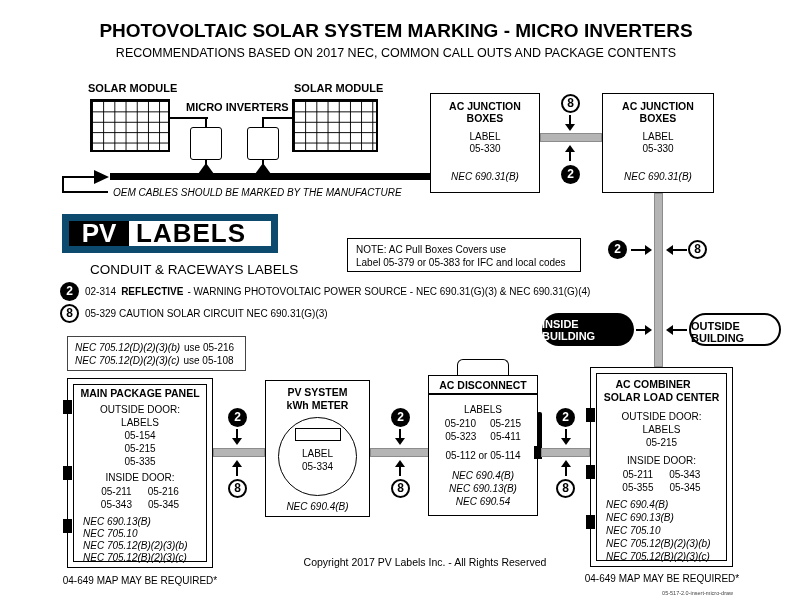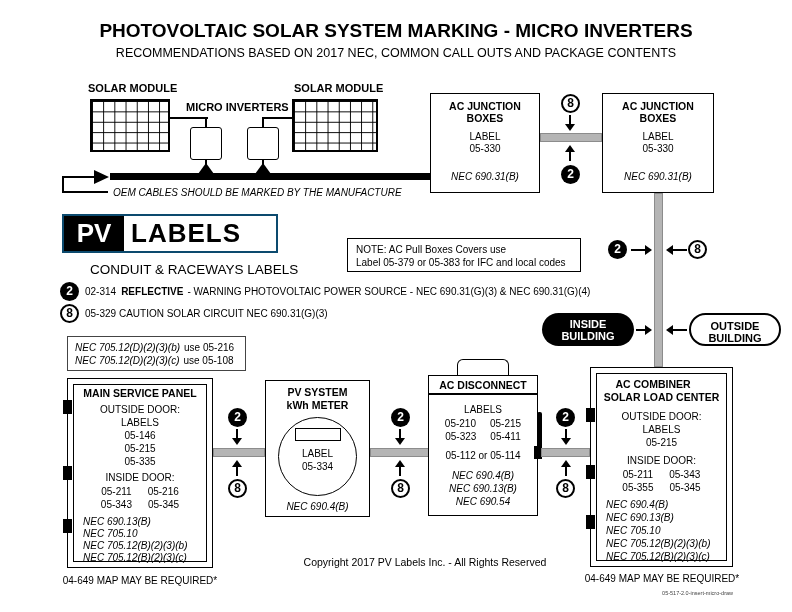--- a/index.html
+++ b/index.html
@@ -30,25 +30,25 @@
   .ar.r::before{content:'';position:absolute;top:50%;margin-top:-1px;left:0;right:6px;height:2px;background:#000;}
   .ar.r::after{content:'';position:absolute;top:50%;margin-top:-5px;right:0;width:0;height:0;
                border-top:5px solid transparent;border-bottom:5px solid transparent;border-left:7px solid #000;}
   .ar.l::before{content:'';position:absolute;top:50%;margin-top:-1px;right:0;left:6px;height:2px;background:#000;}
   .ar.l::after{content:'';position:absolute;top:50%;margin-top:-5px;left:0;width:0;height:0;
                border-top:5px solid transparent;border-bottom:5px solid transparent;border-right:7px solid #000;}
   .tri{position:absolute;width:0;height:0;border-left:8px solid transparent;border-right:8px solid transparent;
        border-bottom:11px solid #000;}
   .busarrow{position:absolute;width:0;height:0;border-top:7px solid transparent;border-bottom:7px solid transparent;
        border-left:15px solid #000;}
-  .pill{position:absolute;border-radius:17px;text-align:center;font-weight:bold;font-size:11px;
+  .pill{position:absolute;border-radius:17px;font-weight:bold;font-size:11px;
         line-height:12px;padding-top:5px;box-sizing:border-box;height:33px;}
   .pill.in{background:#000;color:#fff;}
   .pill.out{background:#fff;color:#000;border:2px solid #000;}
-  .logo{position:absolute;left:62px;top:214px;width:216px;height:39px;border:2px solid #0c4a6e;
+  .logo{position:absolute;left:62px;top:214px;width:216px;height:39px;border:7px solid #0c4a6e;
         background:#fff;display:flex;box-sizing:border-box;}
   .logo .pv{width:60px;background:#000;color:#fff;font-weight:bold;font-size:26px;display:flex;
             align-items:center;justify-content:center;}
   .logo .lb{flex:1;font-weight:bold;font-size:26px;display:flex;align-items:center;padding-left:7px;
             letter-spacing:1px;color:#000;}
   .row2{position:absolute;display:flex;justify-content:center;gap:16px;font-size:10px;}
   .hinge{position:absolute;width:9px;height:14px;background:#000;}
   .handle{position:absolute;background:#000;border-radius:2px;}
 </style>
 </head>
@@ -146,24 +146,24 @@
   </div>
   <div class="t" style="left:75px;top:354px;line-height:13px;">
     <span class="i">NEC 705.12(D)(2)(3)(c)</span><span style="margin-left:4px;">use 05-108</span>
   </div>
 
   <div class="box" style="left:67px;top:378px;width:146px;height:190px;"></div>
   <div class="box" style="left:73px;top:384px;width:134px;height:178px;"></div>
   <div class="hinge" style="left:63px;top:400px;"></div>
   <div class="hinge" style="left:63px;top:466px;"></div>
   <div class="hinge" style="left:63px;top:519px;"></div>
-  <div class="t b c" style="left:73px;top:388px;width:134px;font-size:10.5px;">MAIN SERVICE PANEL</div>
+  <div class="t b c" style="left:73px;top:388px;width:134px;font-size:10.5px;">MAIN PACKAGE PANEL</div>
   <div class="t c" style="left:73px;top:404px;width:134px;">OUTSIDE DOOR:</div>
   <div class="t c" style="left:73px;top:417px;width:134px;">LABELS</div>
-  <div class="t c" style="left:73px;top:430px;width:134px;">05-146</div>
+  <div class="t c" style="left:73px;top:430px;width:134px;">05-154</div>
   <div class="t c" style="left:73px;top:443px;width:134px;">05-215</div>
   <div class="t c" style="left:73px;top:456px;width:134px;">05-335</div>
   <div class="t c" style="left:73px;top:472px;width:134px;">INSIDE DOOR:</div>
   <div class="row2" style="left:73px;top:486px;width:134px;">
     <span>05-211</span>
     <span>05-216</span>
   </div>
   <div class="row2" style="left:73px;top:499px;width:134px;">
     <span>05-343</span>
     <span>05-345</span>

